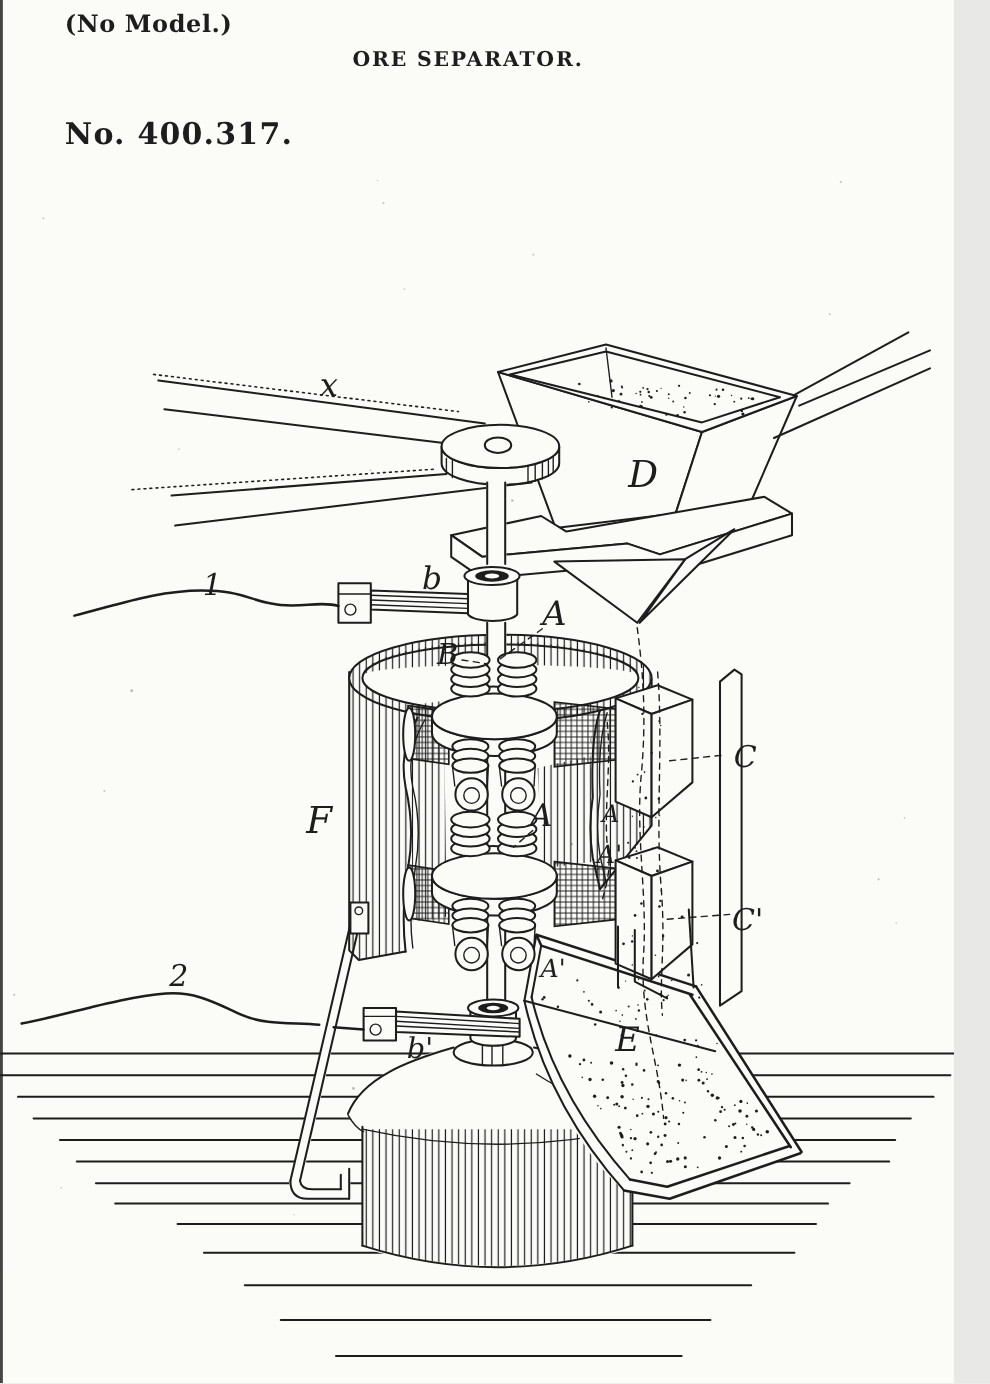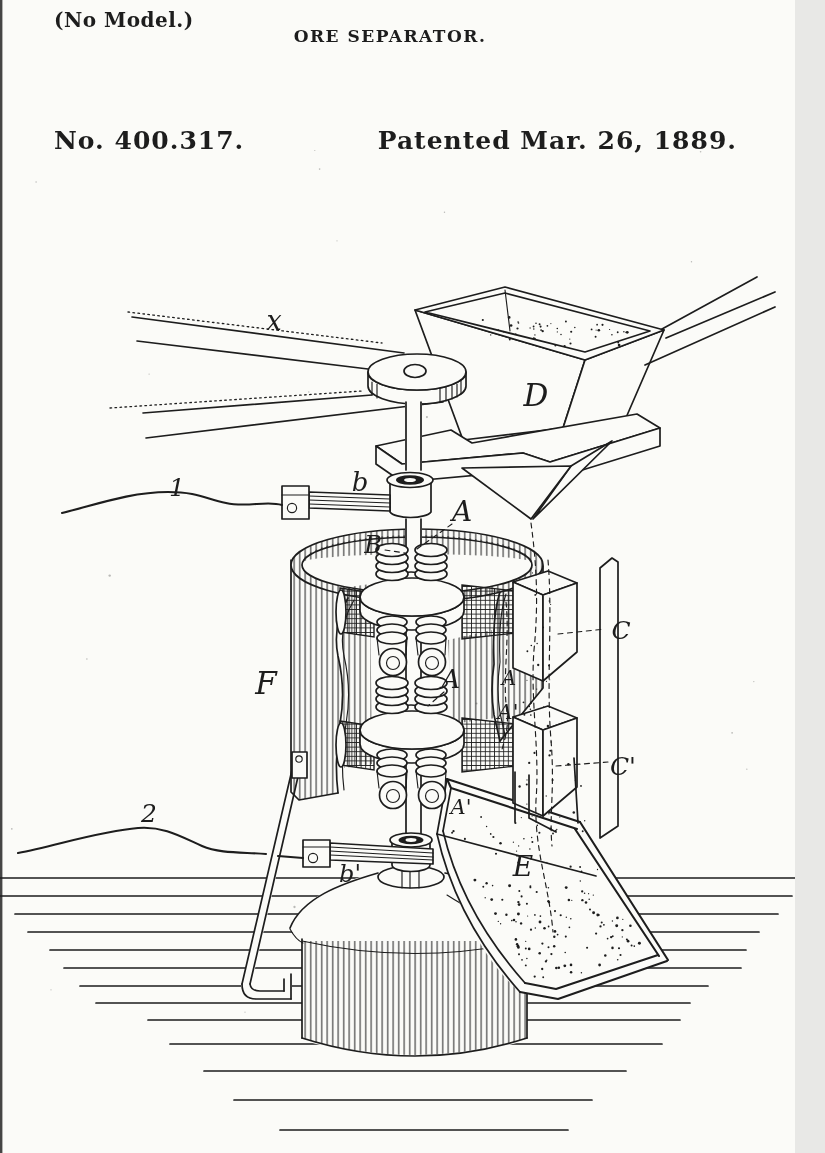--- a/index.html
+++ b/index.html
@@ -2,24 +2,24 @@
 <html><head>
 <meta charset="utf-8">
 <style>
   html,body{margin:0;padding:0;background:#e8e8e6;}
   .page{position:relative;width:795px;height:1153px;background:#fbfbf8;overflow:hidden;
         font-family:"DejaVu Serif",serif;color:#1d1d1d;}
   .hdr{position:absolute;white-space:nowrap;font-weight:700;}
   .hdr-nomodel{left:54px;top:8px;font-size:20px;letter-spacing:.5px;}
   .hdr-center{left:240px;top:26px;width:300px;text-align:center;}
   .hdr-inventor{font-size:23px;letter-spacing:2px;}
-  .hdr-title{font-size:17px;letter-spacing:1.5px;}
+  .hdr-title{margin-top:14px;font-size:17px;letter-spacing:1.5px;}
   .hdr-row{position:absolute;left:54px;right:58px;top:97px;display:flex;
            justify-content:space-between;align-items:baseline;}
-  .hdr-num,.hdr-date{font-size:25px;letter-spacing:1px;font-weight:700;margin-top:29px;}
+  .hdr-num,.hdr-date{font-size:25px;letter-spacing:1px;font-weight:700;}
   svg{position:absolute;left:0;top:0;}
   .ln{stroke:#1d1d1d;stroke-width:1.7;fill:none;stroke-linecap:round;stroke-linejoin:round;}
   .lnf{stroke:#1d1d1d;stroke-width:1.7;fill:#fbfbf8;stroke-linejoin:round;}
   .thin{stroke-width:1.15;}
   .thk{stroke-width:2.1;}
   .dash{stroke-dasharray:5 4.5;}
   .dot{stroke-dasharray:1.6 3.4;stroke-width:1.3;}
   .coil{stroke:#1d1d1d;stroke-width:1.4;fill:url(#gr);}
   .hatch{fill:url(#vh);stroke:none;}
   .wht{fill:#fbfbf8;stroke:none;}
@@ -29,21 +29,20 @@
 <body>
 
 <div class="page">
 
   <div class="hdr hdr-nomodel">(No Model.)</div>
   <div class="hdr hdr-center">
     <div class="hdr-title">ORE SEPARATOR.</div>
   </div>
   <div class="hdr-row">
     <span class="hdr-num">No. 400.317.</span>
-    <span class="hdr-date">Patented Mar. 26, 1889.</span>
   </div>
 
   <svg width="825" height="1153" viewBox="0 0 825 1153">
     <defs>
       <pattern id="vh" width="5.5" height="9" patternUnits="userSpaceOnUse">
         <path d="M2.7,0 V9" stroke="#1d1d1d" stroke-width="1"></path>
       </pattern>
       <pattern id="gr" width="4.6" height="4.6" patternUnits="userSpaceOnUse">
         <path d="M0,2.3 H4.6 M2.3,0 V4.6" stroke="#1d1d1d" stroke-width="0.85"></path>
       </pattern>

